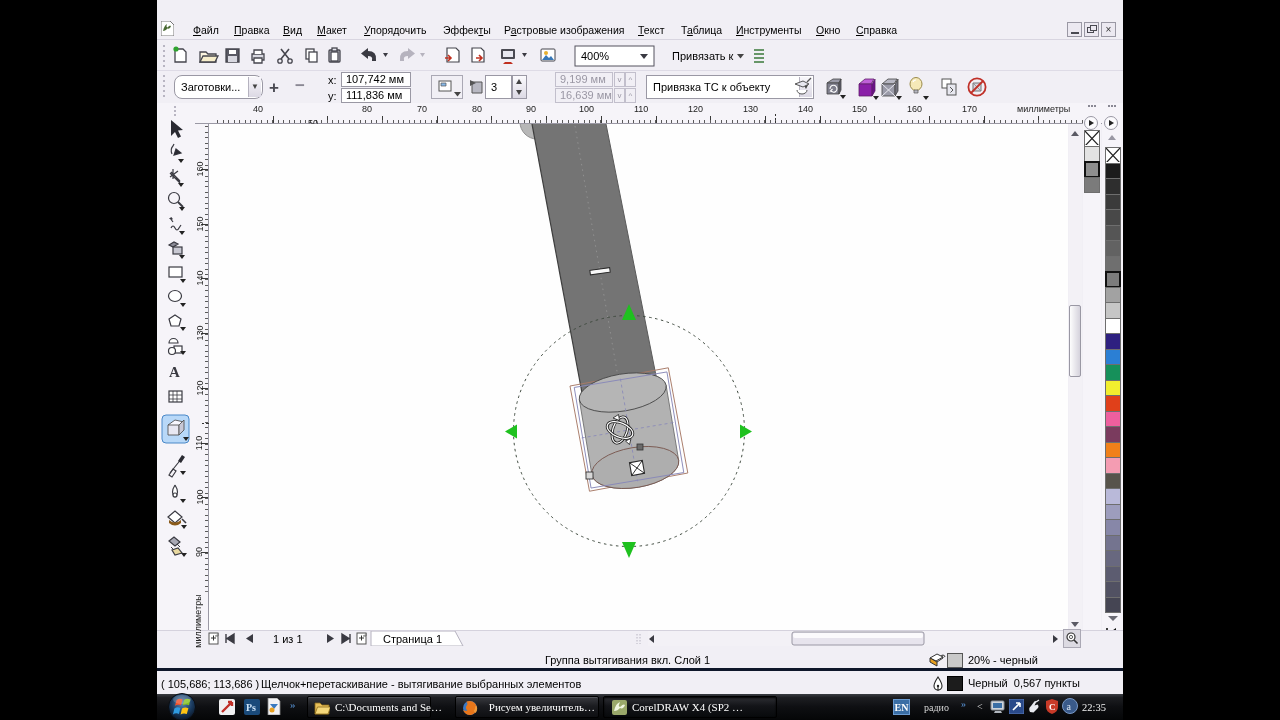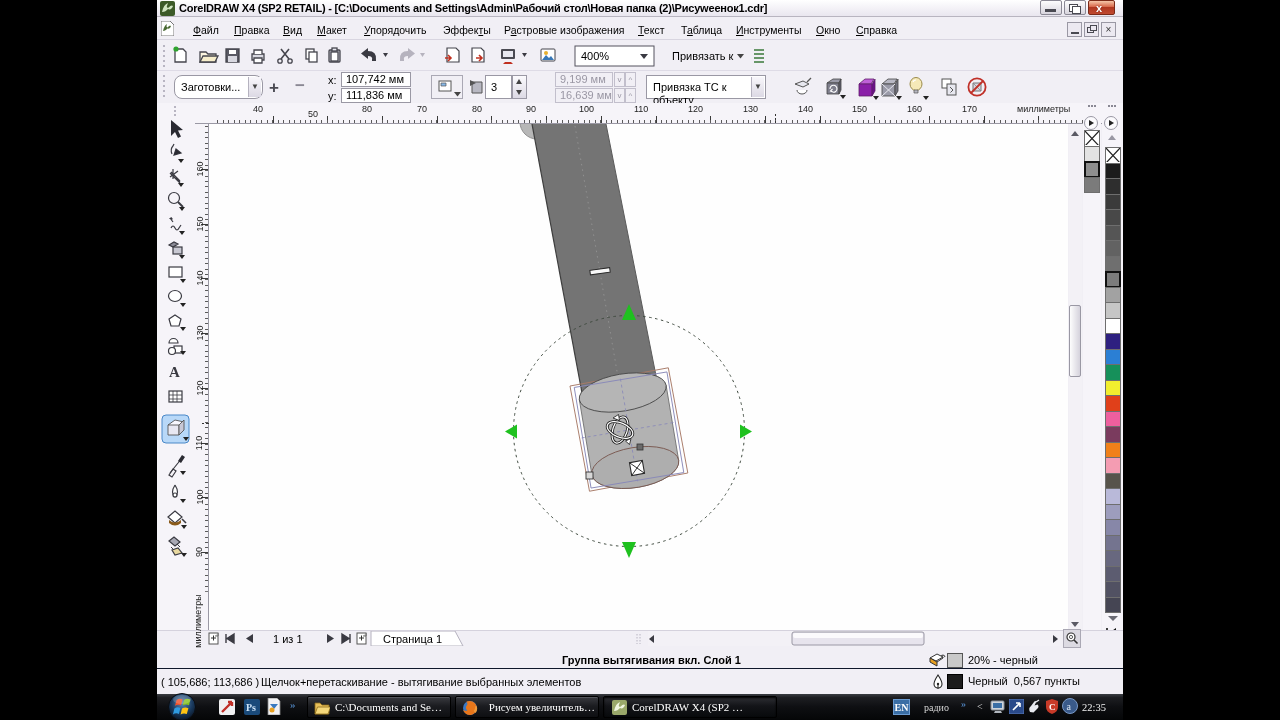--- a/index.html
+++ b/index.html
@@ -30,45 +30,28 @@
 
 #canvas{position:absolute;left:52px;top:124px;width:859px;height:506px;background:#fefefe;}
 
 #vscroll{position:absolute;left:912px;top:124px;width:13px;height:506px;background:#f3f1f6;}
 #pal1{position:absolute;left:926px;top:103px;width:18px;height:527px;background:#f6f4f9;}
 #pal2{position:absolute;left:945px;top:103px;width:21px;height:527px;background:#f6f4f9;}
 .sw{position:relative;width:16px;height:16.5px;margin:0 auto -1px auto;border:1px solid #6e6e6e;}
 
 #navrow{position:absolute;left:0;top:630px;width:966px;height:16px;background:#f1eff5;border-top:1px solid #d5d2dd;}
 #status1{position:absolute;left:0;top:646px;width:966px;height:22px;background:#f1eff5;}
-#status2{position:absolute;left:0;top:668px;width:966px;height:24px;background:#f1eff5;border-top:1px solid #0f172a;}
+#status2{position:absolute;left:0;top:668px;width:966px;height:24px;background:#f1eff5;border-top:3px solid #0f172a;}
 
 #taskbar{position:absolute;left:157px;top:694px;width:966px;height:26px;background:linear-gradient(#3a3d42 0%,#1d1e22 14%,#0e0f12 50%,#050607 100%);color:#fff;}
 .tbtn{position:absolute;top:2px;height:22px;border-radius:2px;color:#fff;font-size:11px;}
 </style>
 </head>
 <body>
 <div id="app">
-  <div id="titlebar">
-    <svg class="abs" style="left:3px;top:1px" width="15" height="15" viewBox="0 0 15 15">
-        <rect x="0" y="0" width="15" height="15" rx="2" fill="#3c5a28"></rect>
-        <path d="M2 11 C3 6 5 3 8 2 C7 5 6 6 8 7 C11 4 12 4 13 5 C12 8 10 9 8 8 C6 10 5 11 2 11 Z" fill="#cfe3c0"></path>
-      </svg>
-    <div class="ttext">CorelDRAW X4 (SP2 RETAIL) - [C:\Documents and Settings\Admin\Рабочий стол\Новая папка (2)\Рисуweенок1.cdr]</div>
-    <div class="wbtn" style="left:883px;width:22px;">
-        <div style="position:absolute;left:4px;top:8px;width:11px;height:3px;background:#4a4a52;"></div>
-      </div>
-    <div class="wbtn" style="left:907px;width:22px;">
-        <div style="position:absolute;left:4px;top:3px;width:9px;height:8px;border:1px solid #4a4a52;background:#fff;"></div>
-        <div style="position:absolute;left:7px;top:5px;width:9px;height:8px;border:1px solid #4a4a52;background:#fff;"></div>
-      </div>
-    <div class="wbtn" style="left:931px;width:27px;background:linear-gradient(#f5c6a8 0%,#d8684a 45%,#b03820 50%,#c04a30 100%);border-color:#7a2a18;">
-        <div style="position:absolute;left:7px;top:1px;color:#fff;font-weight:bold;font-size:11px;text-shadow:0 0 2px #802010;">x</div>
-      </div>
-  </div>
   <div id="menubar">
     <svg class="abs" style="left:4px;top:3px" width="13" height="15" viewBox="0 0 13 15">
         <path d="M0 0 H9 L13 4 V15 H0 Z" fill="#fff" stroke="#777" stroke-width="1"></path>
         <path d="M2 10 C3 6 4 4 6 3 C5.5 5 5 6 6.5 6.5 C8 4.5 9 4.5 10 5 C9.5 7 8 8 6.5 7.5 C5 9 4 10 2 10 Z" fill="#4a6a34"></path>
       </svg>
     <span class="mi" style="left:36px"><u>Ф</u>айл</span>
     <span class="mi" style="left:77px"><u>П</u>равка</span>
     <span class="mi" style="left:126px"><u>В</u>ид</span>
     <span class="mi" style="left:160px"><u>М</u>акет</span>
     <span class="mi" style="left:207px"><u>У</u>порядочить</span>
@@ -153,21 +136,21 @@
     <div class="abs" style="left:355px;top:3px;width:15px;height:24px;border:1px solid #9a98a4;background:linear-gradient(#fbfafd,#dcd9e4);">
         <div style="position:absolute;left:3px;top:3px;border-left:3.5px solid transparent;border-right:3.5px solid transparent;border-bottom:5px solid #444;"></div>
         <div style="position:absolute;left:3px;bottom:3px;border-left:3.5px solid transparent;border-right:3.5px solid transparent;border-top:5px solid #444;"></div>
       </div>
     <div class="gfield" style="left:398px;top:0px;width:58px;height:15px;padding-left:4px;">9,199 мм</div>
     <div class="gfield" style="left:398px;top:16px;width:58px;height:15px;padding-left:4px;">16,639 мм</div>
     <div class="gfield" style="left:457px;top:0px;width:11px;height:15px;text-align:center;font-size:8px;">v</div>
     <div class="gfield" style="left:468px;top:0px;width:11px;height:15px;text-align:center;font-size:8px;">^</div>
     <div class="gfield" style="left:457px;top:16px;width:11px;height:15px;text-align:center;font-size:8px;">v</div>
     <div class="gfield" style="left:468px;top:16px;width:11px;height:15px;text-align:center;font-size:8px;">^</div>
-    <div class="field" style="left:489px;top:3px;width:120px;height:24px;padding:5px 0 0 6px;">Привязка ТС к объекту<div class="combo-arrow" style="line-height:20px;">▼</div></div>
+    <div class="field" style="left:489px;top:3px;width:168px;height:24px;padding:5px 0 0 6px;">Привязка ТС к объекту<div class="combo-arrow" style="line-height:20px;">▼</div></div>
     <svg class="abs" style="left:0;top:0" width="966" height="31" viewBox="0 0 966 31">
       <g>
         <rect x="282" y="9" width="12" height="10" fill="#fff" stroke="#555"></rect>
           <path d="M284 11 h5 v3 h-5 z" fill="#88b8e8" stroke="#555" stroke-width=".7"></path>
           <path d="M297 20 l7 0 -3.5 4.5 z" fill="#444"></path>
         <path d="M315 10 h10 v11 h-10 z" fill="#b8b8c2" stroke="#555"></path>
           <path d="M313 8 l6 3 -6 3 z" fill="#555"></path>
         <path d="M638 12 l8 -3 6 3 -6 3 z" fill="#e8e8f0" stroke="#555"></path>
           <path d="M640 18 a5 4 0 0 0 10 0" fill="#fff" stroke="#555"></path>
           <path d="M650 10 l4 -4" stroke="#555" stroke-width="1.2"></path>
@@ -208,21 +191,21 @@
             <path d="M5 5 l8 8 M13 5 l-8 8" stroke="#888" stroke-width=".8"></path>
             <path d="M3 15 L15 3" stroke="#c03028" stroke-width="1.8"></path>
           </g>
       </g>
     </svg>
   </div>
   <div id="hruler">
     <div class="abs" style="left:14px;top:13px;right:0;height:7px;background:repeating-linear-gradient(90deg,transparent 0 53.7px,#3a3a3a 53.7px 54.7px) 10.3px 0/100% 100%;background-repeat:no-repeat;"></div>
     <div class="abs" style="left:14px;top:17px;right:0;height:3px;background:repeating-linear-gradient(90deg,transparent 0 4.47px,#5a5a5a 4.47px 5.47px) 4.3px 0/100% 100%;background-repeat:no-repeat;"></div>
     <div class="rnum" style="left:58px;top:1px;">40</div>
-    <div class="rnum" style="left:113px;top:6px;">50</div>
+    <div class="rnum" style="left:113px;top:15px;">50</div>
     <div class="rnum" style="left:167px;top:1px;">80</div>
     <div class="rnum" style="left:222px;top:1px;">70</div>
     <div class="rnum" style="left:277px;top:1px;">80</div>
     <div class="rnum" style="left:331px;top:1px;">90</div>
     <div class="rnum" style="left:384px;top:1px;">100</div>
     <div class="rnum" style="left:439px;top:1px;">110</div>
     <div class="rnum" style="left:493px;top:1px;">120</div>
     <div class="rnum" style="left:548px;top:1px;">130</div>
     <div class="rnum" style="left:603px;top:1px;">140</div>
     <div class="rnum" style="left:657px;top:1px;">150</div>
@@ -445,21 +428,21 @@
       <text x="226" y="12" font-size="11">Страница 1</text>
       <path d="M480 3 v10 M483 3 v10" stroke="#b8b5c2" stroke-width="1" stroke-dasharray="1.5,1.5"></path>
       <rect x="491" y="0" width="412" height="16" fill="#f3f1f6"></rect>
       <path d="M497 4 l-5 4 5 4 z" fill="#3a3a42"></path>
       <rect x="635" y="1" width="132" height="13" rx="2" fill="#e7e4ed" stroke="#9a98a4"></rect>
       <rect x="636" y="2" width="130" height="5" rx="2" fill="#fbfafc"></rect>
       <path d="M896 4 l5 4 -5 4 z" fill="#3a3a42"></path>
     </svg>
   </div>
   <div id="status1">
-    <div class="abs" style="left:405px;top:8px;font-weight:bold;">Группа вытягивания вкл. Слой 1</div>
+    <div class="abs" style="left:388px;top:8px;">Группа вытягивания вкл. Слой 1</div>
     <svg class="abs" style="left:770px;top:6px;" width="20" height="16" viewBox="0 0 20 16">
         <path d="M3 6 l7 -4 6 3 -7 4 z" fill="#fff" stroke="#333" stroke-width="1"></path>
         <path d="M3 6 l0 4 7 4 0 -4 z" fill="#e8a020" stroke="#333" stroke-width="1"></path>
         <path d="M10 10 l6 -4 0 -1" fill="none" stroke="#333" stroke-width="1"></path>
         <path d="M14 4 q3 -2 4 1" fill="none" stroke="#555" stroke-width="1.2"></path>
       </svg>
     <div class="abs" style="left:790px;top:7px;width:16px;height:15px;background:#c9c9c9;border:1px solid #555;"></div>
     <div class="abs" style="left:811px;top:8px;">20% - черный</div>
   </div>
   <div id="status2">
@@ -499,21 +482,21 @@
   <svg class="abs" style="left:87px;top:5px;" width="16" height="16" viewBox="0 0 16 16">
       <rect width="16" height="16" rx="2" fill="#1a4a7a"></rect>
       <text x="2" y="12" font-size="10" fill="#cfe4f8" font-weight="bold">Ps</text>
     </svg>
   <svg class="abs" style="left:109px;top:4px;" width="16" height="17" viewBox="0 0 16 17">
       <path d="M2 0 h9 l3 3 v14 h-12 z" fill="#f2f2f4" stroke="#888" stroke-width=".8"></path>
       <path d="M4 6 l4 5 4 -5 z" fill="#3a7ac0"></path>
       <circle cx="6" cy="12" r="2.5" fill="#e8a020"></circle>
     </svg>
   <div class="abs" style="left:133px;top:4px;color:#4a7ab0;font-size:11px;font-weight:bold;">»</div>
-  <div class="tbtn" style="left:150px;width:144px;background:linear-gradient(#3a3b40,#1b1c20 45%,#0e0f12);border:1px solid #000;box-shadow:inset 0 1px 0 #55565c;">
+  <div class="tbtn" style="left:150px;width:124px;background:linear-gradient(#3a3b40,#1b1c20 45%,#0e0f12);border:1px solid #000;box-shadow:inset 0 1px 0 #55565c;">
     <svg class="abs" style="left:6px;top:3px" width="16" height="15" viewBox="0 0 16 15">
         <path d="M1 3 h5 l2 2 h7 v9 h-14 z" fill="#e8c05a" stroke="#8a6a1a" stroke-width=".8"></path>
         <path d="M1 14 l2.5 -7 h13 l-2.5 7 z" fill="#f5d87a" stroke="#8a6a1a" stroke-width=".8"></path>
       </svg>
     <div class="abs" style="left:27px;top:4px;white-space:nowrap;overflow:hidden;width:112px;">C:\Documents and Se…</div>
   </div>
   <div class="tbtn" style="left:298px;width:144px;background:linear-gradient(#3a3b40,#1b1c20 45%,#0e0f12);border:1px solid #000;box-shadow:inset 0 1px 0 #55565c;">
     <svg class="abs" style="left:6px;top:3px" width="16" height="16" viewBox="0 0 16 16">
         <circle cx="8" cy="8" r="7" fill="#3a78c2"></circle>
         <path d="M8 1 a7 7 0 1 1 -6.9 9 q2.2 1.4 4.2 0.4 q-2.4 -2.2 -0.6 -4.8 q1.6 -2.2 -0.4 -3.8 q1.6 -1 3.7 -0.8 z" fill="#e8761a"></path>

